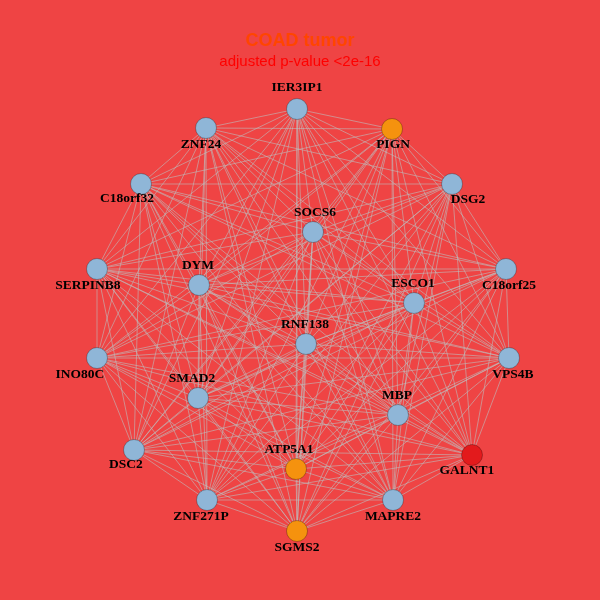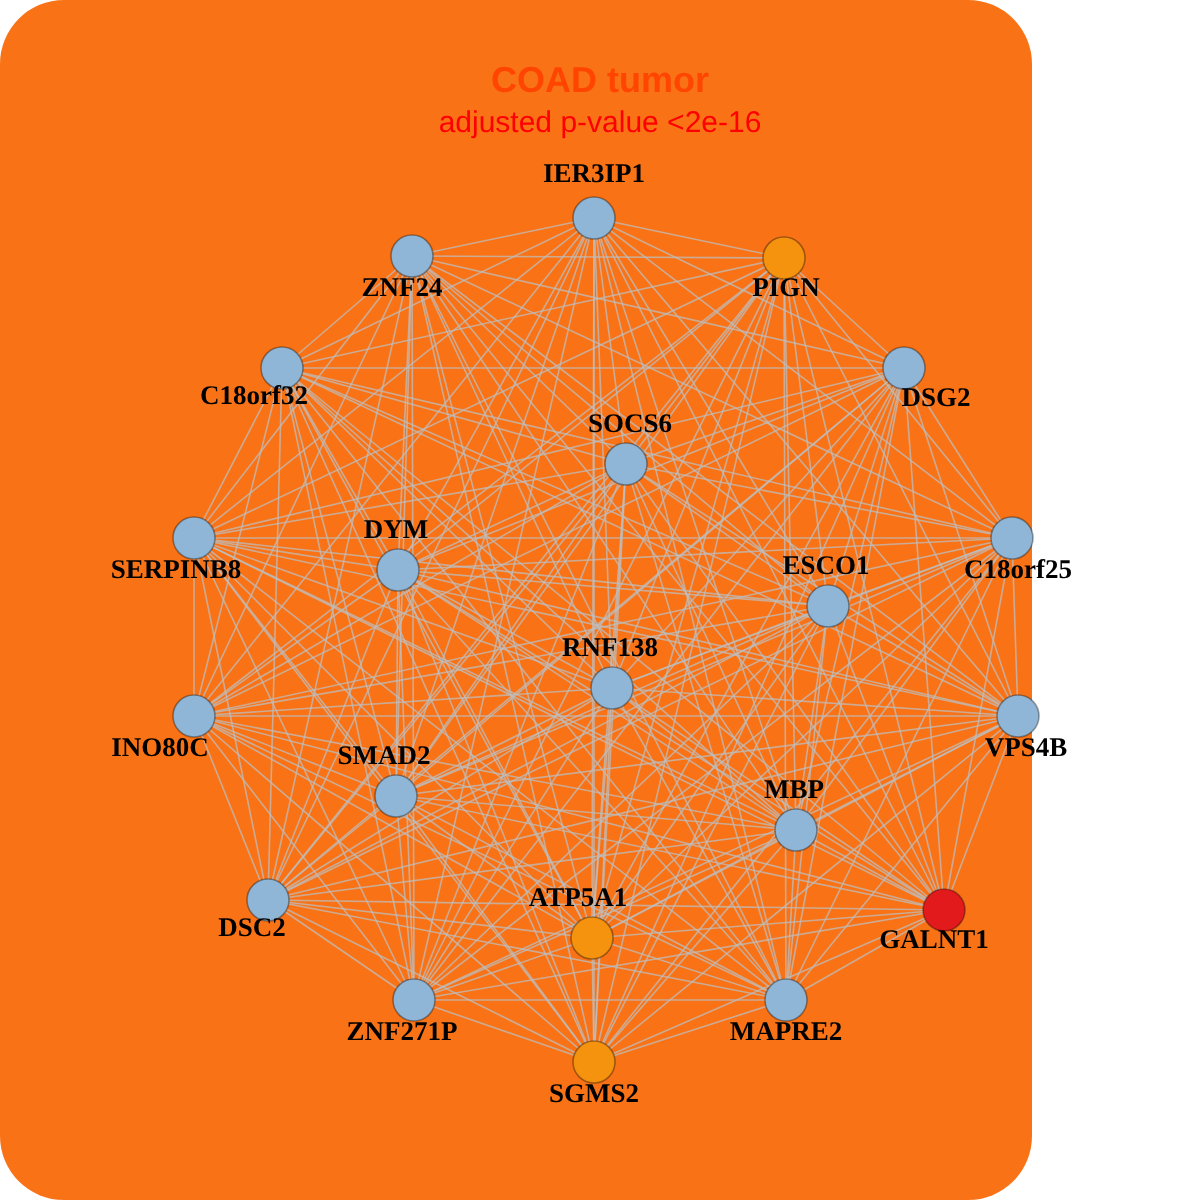--- a/index.html
+++ b/index.html
@@ -1,17 +1,17 @@
 <!DOCTYPE html>
 <html><head>
 <meta charset="utf-8">
 <style>
   html,body{margin:0;padding:0;background:#ffffff;}
   body{width:600px;height:600px;overflow:hidden;}
-  .plot-wrap{position:relative;width:516px;height:600px;background:#f97316;border-radius:32px;}
+  .plot-wrap{position:relative;width:600px;height:600px;background:#ef4444;}
   .plot-title{font-family:"Liberation Sans",sans-serif;font-weight:bold;font-size:18px;}
   .plot-subtitle{font-family:"Liberation Sans",sans-serif;font-size:15px;}
   .node-label{font-family:"Liberation Serif","DejaVu Serif",serif;font-weight:bold;font-size:13.5px;fill:#000000;}
 </style>
 </head>
 <body>
 
 <div class="plot-wrap">
   <svg width="600" height="600" viewBox="0 0 600 600" xmlns="http://www.w3.org/2000/svg">
     <text class="plot-title" x="300" y="46" text-anchor="middle" fill="#ff4500">COAD tumor</text>

